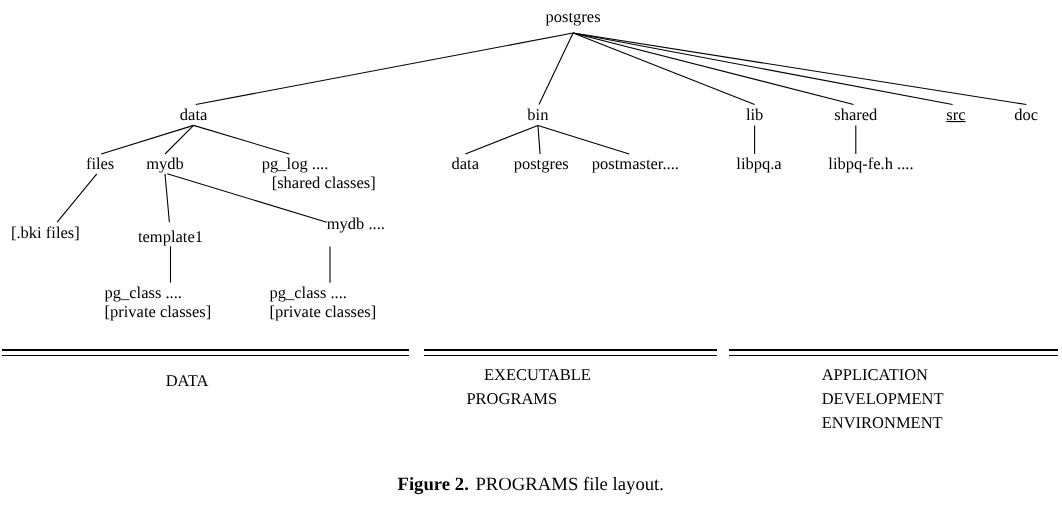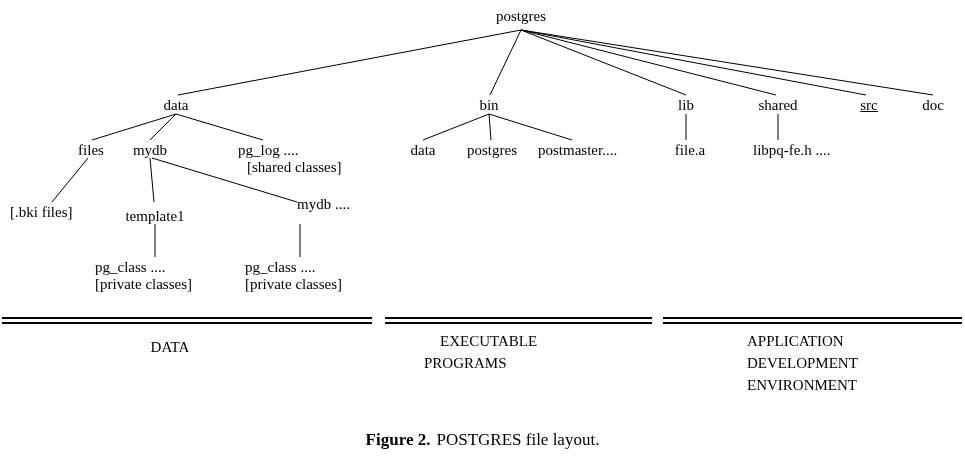--- a/index.html
+++ b/index.html
@@ -104,21 +104,21 @@
 
   <div class="node center" style="left:61px; top:142px; width:60px;">files</div>
   <div class="node center" style="left:120px; top:142px; width:60px;">mydb</div>
   <div class="node left" style="left:238px; top:142px; width:95px;">pg_log ....</div>
   <div class="node left" style="left:247px; top:159px; width:120px;">[shared classes]</div>
 
   <div class="node center" style="left:396px; top:142px; width:54px;">data</div>
   <div class="node center" style="left:456px; top:142px; width:72px;">postgres</div>
   <div class="node left" style="left:538px; top:142px; width:100px;">postmaster....</div>
 
-  <div class="node center" style="left:655px; top:142px; width:70px;">file.a</div>
+  <div class="node center" style="left:655px; top:142px; width:70px;">libpq.a</div>
   <div class="node left" style="left:753px; top:142px; width:110px;">libpq-fe.h ....</div>
 
   <div class="node left" style="left:10px; top:204px; width:90px;">[.bki files]</div>
   <div class="node center" style="left:118px; top:208px; width:74px;">template1</div>
   <div class="node left" style="left:280px; top:196px; width:70px;text-align:right;">mydb ....</div>
 
   <div class="node left" style="left:95px; top:259px; width:110px;">pg_class ....</div>
   <div class="node left" style="left:95px; top:276px; width:120px;">[private classes]</div>
   <div class="node left" style="left:245px; top:259px; width:110px;">pg_class ....</div>
   <div class="node left" style="left:245px; top:276px; width:120px;">[private classes]</div>
@@ -126,16 +126,16 @@
   <div class="section-label center" style="left:120px; top:339px; width:100px;">DATA</div>
 
   <div class="section-label left" style="left:440px; top:333px;">EXECUTABLE</div>
   <div class="section-label left" style="left:424px; top:355px;">PROGRAMS</div>
 
   <div class="section-label left" style="left:747px; top:333px;">APPLICATION</div>
   <div class="section-label left" style="left:747px; top:377px;">ENVIRONMENT</div>
   <div class="section-label left" style="left:747px; top:355px;">DEVELOPMENT</div>
 
   <div class="caption">
-    <span class="fig-label">Figure 2.</span><span class="fig-text">POSTGRES file layout.</span>
+    <span class="fig-label">Figure 2.</span><span class="fig-text">PROGRAMS file layout.</span>
   </div>
 
 </div>
 
 </body></html>

